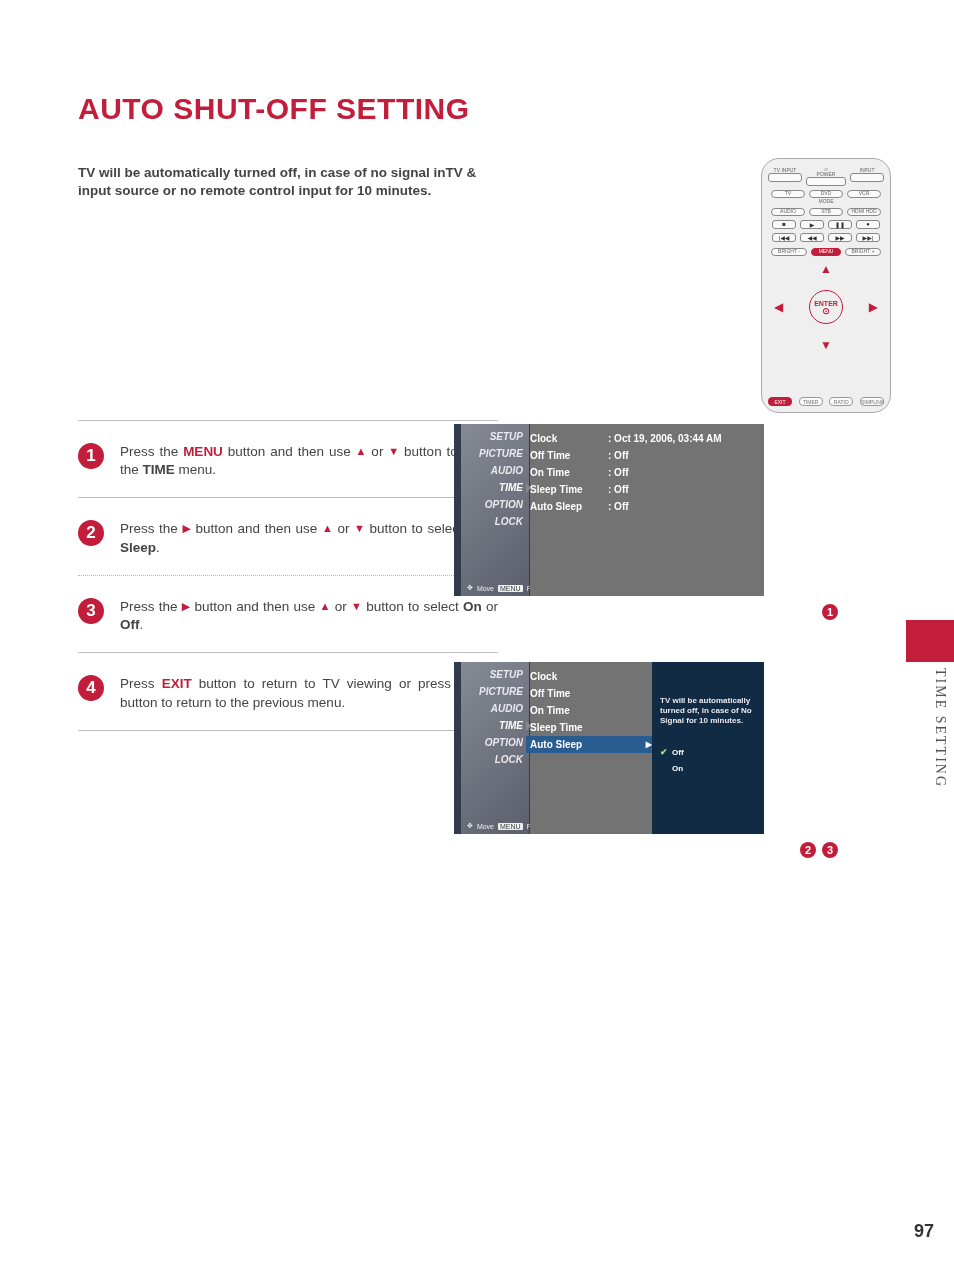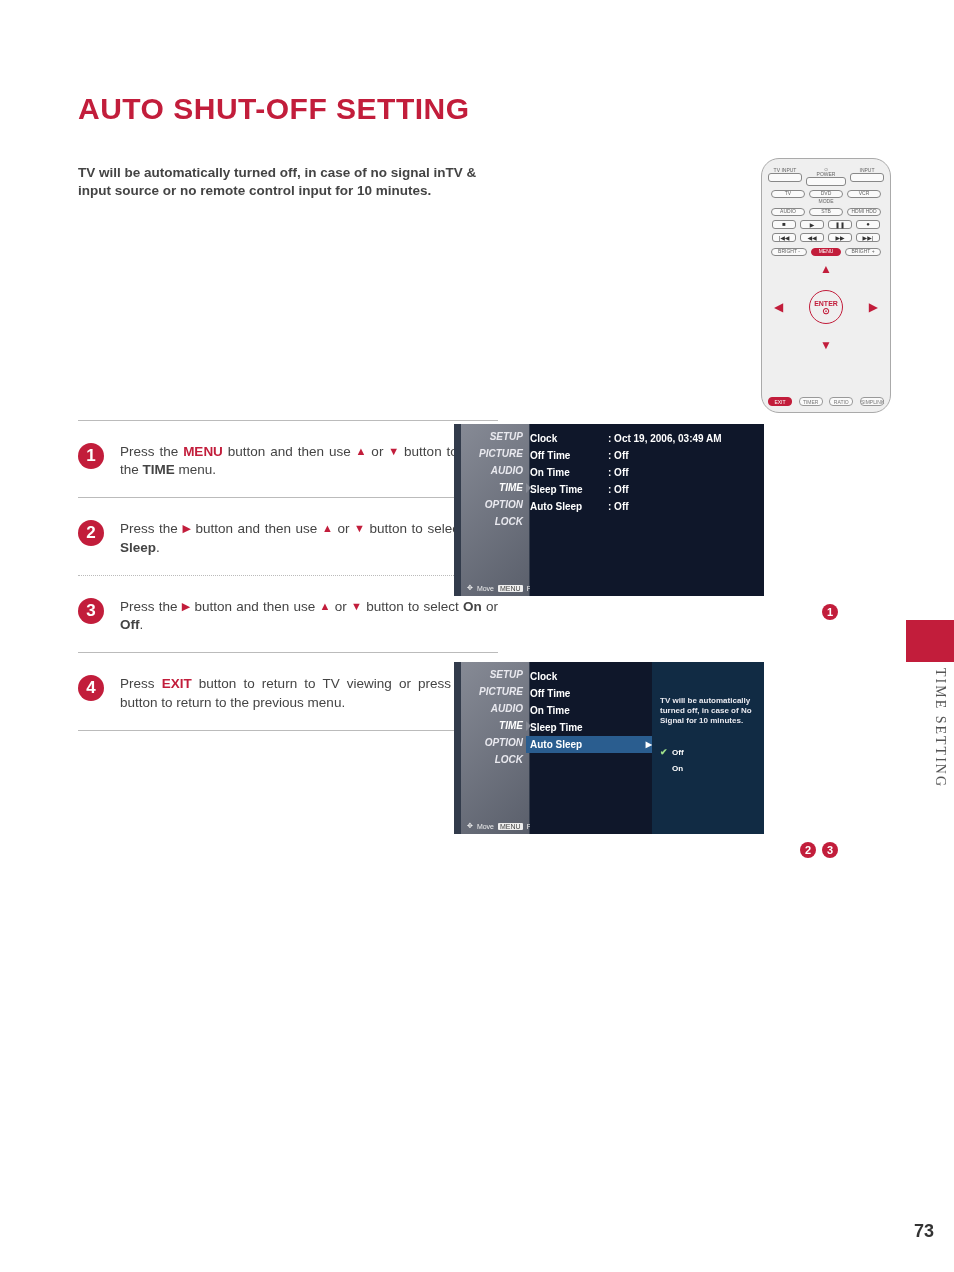--- a/index.html
+++ b/index.html
@@ -138,21 +138,21 @@
   .osd .sidebar .footer {
     position:absolute; bottom:4px; left:6px; right:4px;
     display:flex; align-items:center; gap:4px;
     font-size:7px; color:#eee;
   }
   .osd .sidebar .footer .menukey {
     background:#eee; color:#444; padding:0 2px; border-radius:1px;
   }
   .osd .main {
     position:absolute; left:76px; right:0; top:0; bottom:0;
-    background:#0f172a;
+    background:#737373;
     padding:6px 0;
   }
   .osd .main .row { display:flex; height:17px; align-items:center; font-weight:bold; }
   .osd .main .row .k { width:78px; }
   .osd .main .row .v { }
   .osd .main .row.sel { background:#2a5d8f; margin-left:-4px; margin-right:-4px; padding:0 4px; }
   .osd .main .row.sel .arrow-r { margin-left:auto; font-size:8px; color:#fff; }
 
   .osd2 .main { right:112px; }
   .osd2 .rightpanel {
@@ -326,21 +326,21 @@
     <div class="footer">
       <span>✥</span>
       <span>Move</span>
       <span class="menukey">MENU</span>
       <span>Prev</span>
     </div>
   </div>
   <div class="main">
     <div class="row">
         <span class="k">Clock</span>
-        <span class="v">: Oct 19, 2006, 03:49 AM</span>
+        <span class="v">: Oct 19, 2006, 03:44 AM</span>
       </div>
     <div class="row">
         <span class="k">Off Time</span>
         <span class="v">: Off</span>
       </div>
     <div class="row">
         <span class="k">On Time</span>
         <span class="v">: Off</span>
       </div>
     <div class="row">
@@ -403,13 +403,13 @@
   </div>
 </div>
 <div class="refbadges ref23">
   <div class="rb">2</div>
   <div class="rb">3</div>
 </div>
 
 <div class="side-redbar"></div>
 <div class="side-tab">TIME SETTING</div>
 
-<div class="page-num">73</div>
+<div class="page-num">97</div>
 
 </body></html>

